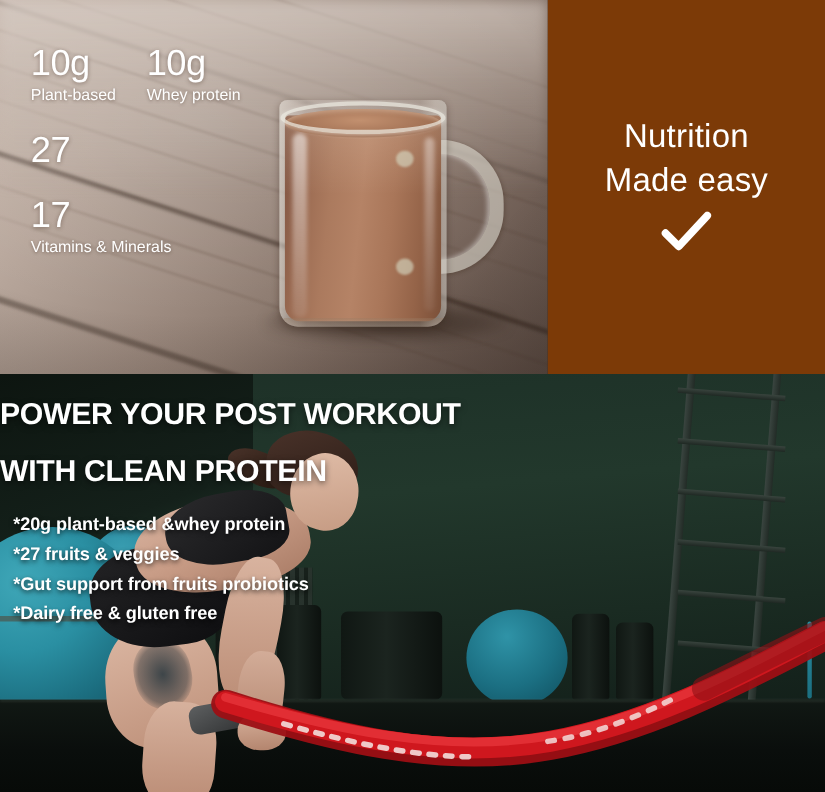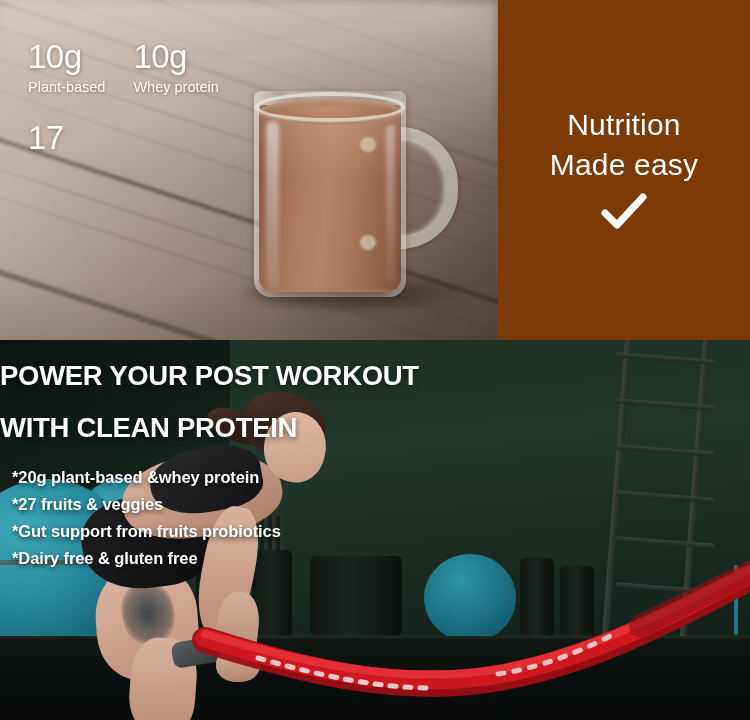--- a/index.html
+++ b/index.html
@@ -386,23 +386,25 @@
         <div class="stat-block stat-1">
           <div class="stat-value">10g</div>
           <div class="stat-label">Plant-based</div>
         </div>
         <div class="stat-block stat-2">
           <div class="stat-value">10g</div>
           <div class="stat-label">Whey protein</div>
         </div>
       </div>
       <div class="stat-block stat-3">
+        <div class="stat-value">27</div>
       </div>
       <div class="stat-block stat-4">
         <div class="stat-value">17</div>
+        <div class="stat-label">Vitamins &amp; Minerals</div>
       </div>
     </div>
 
     <div class="brown-panel">
       <div class="brown-title">Nutrition</div>
       <div class="brown-title">Made easy</div>
       <div class="check-icon">
         <svg width="46" height="38" viewBox="0 0 46 38">
           <path d="M4 20 L16 32 L42 4" stroke="#ffffff" stroke-width="7" fill="none" stroke-linecap="round" stroke-linejoin="round"></path>
         </svg>

